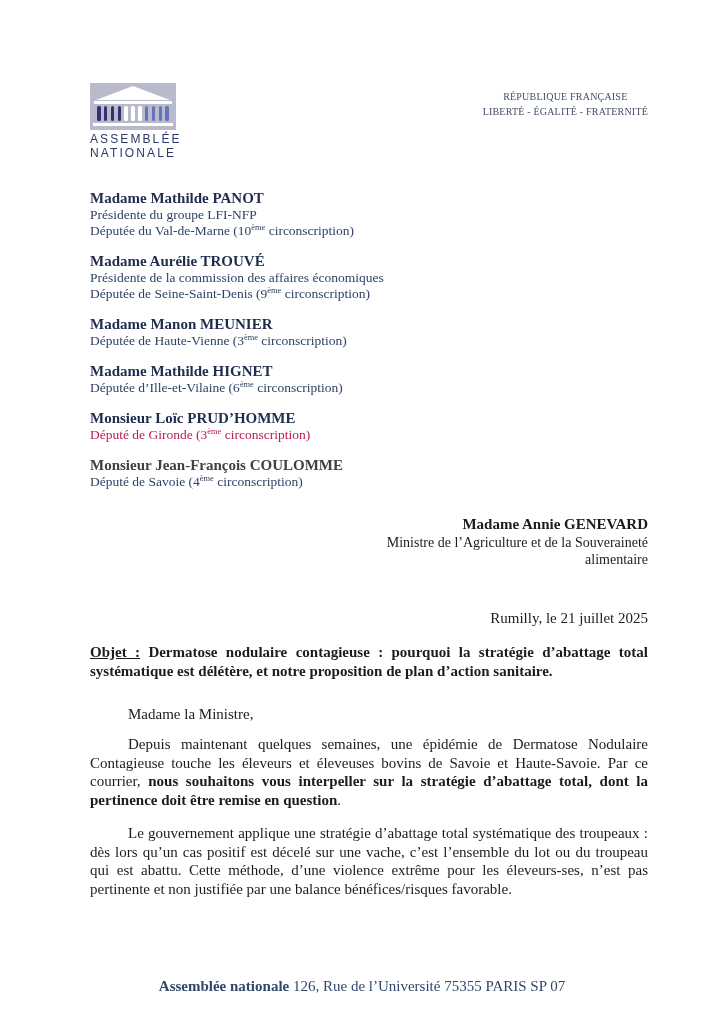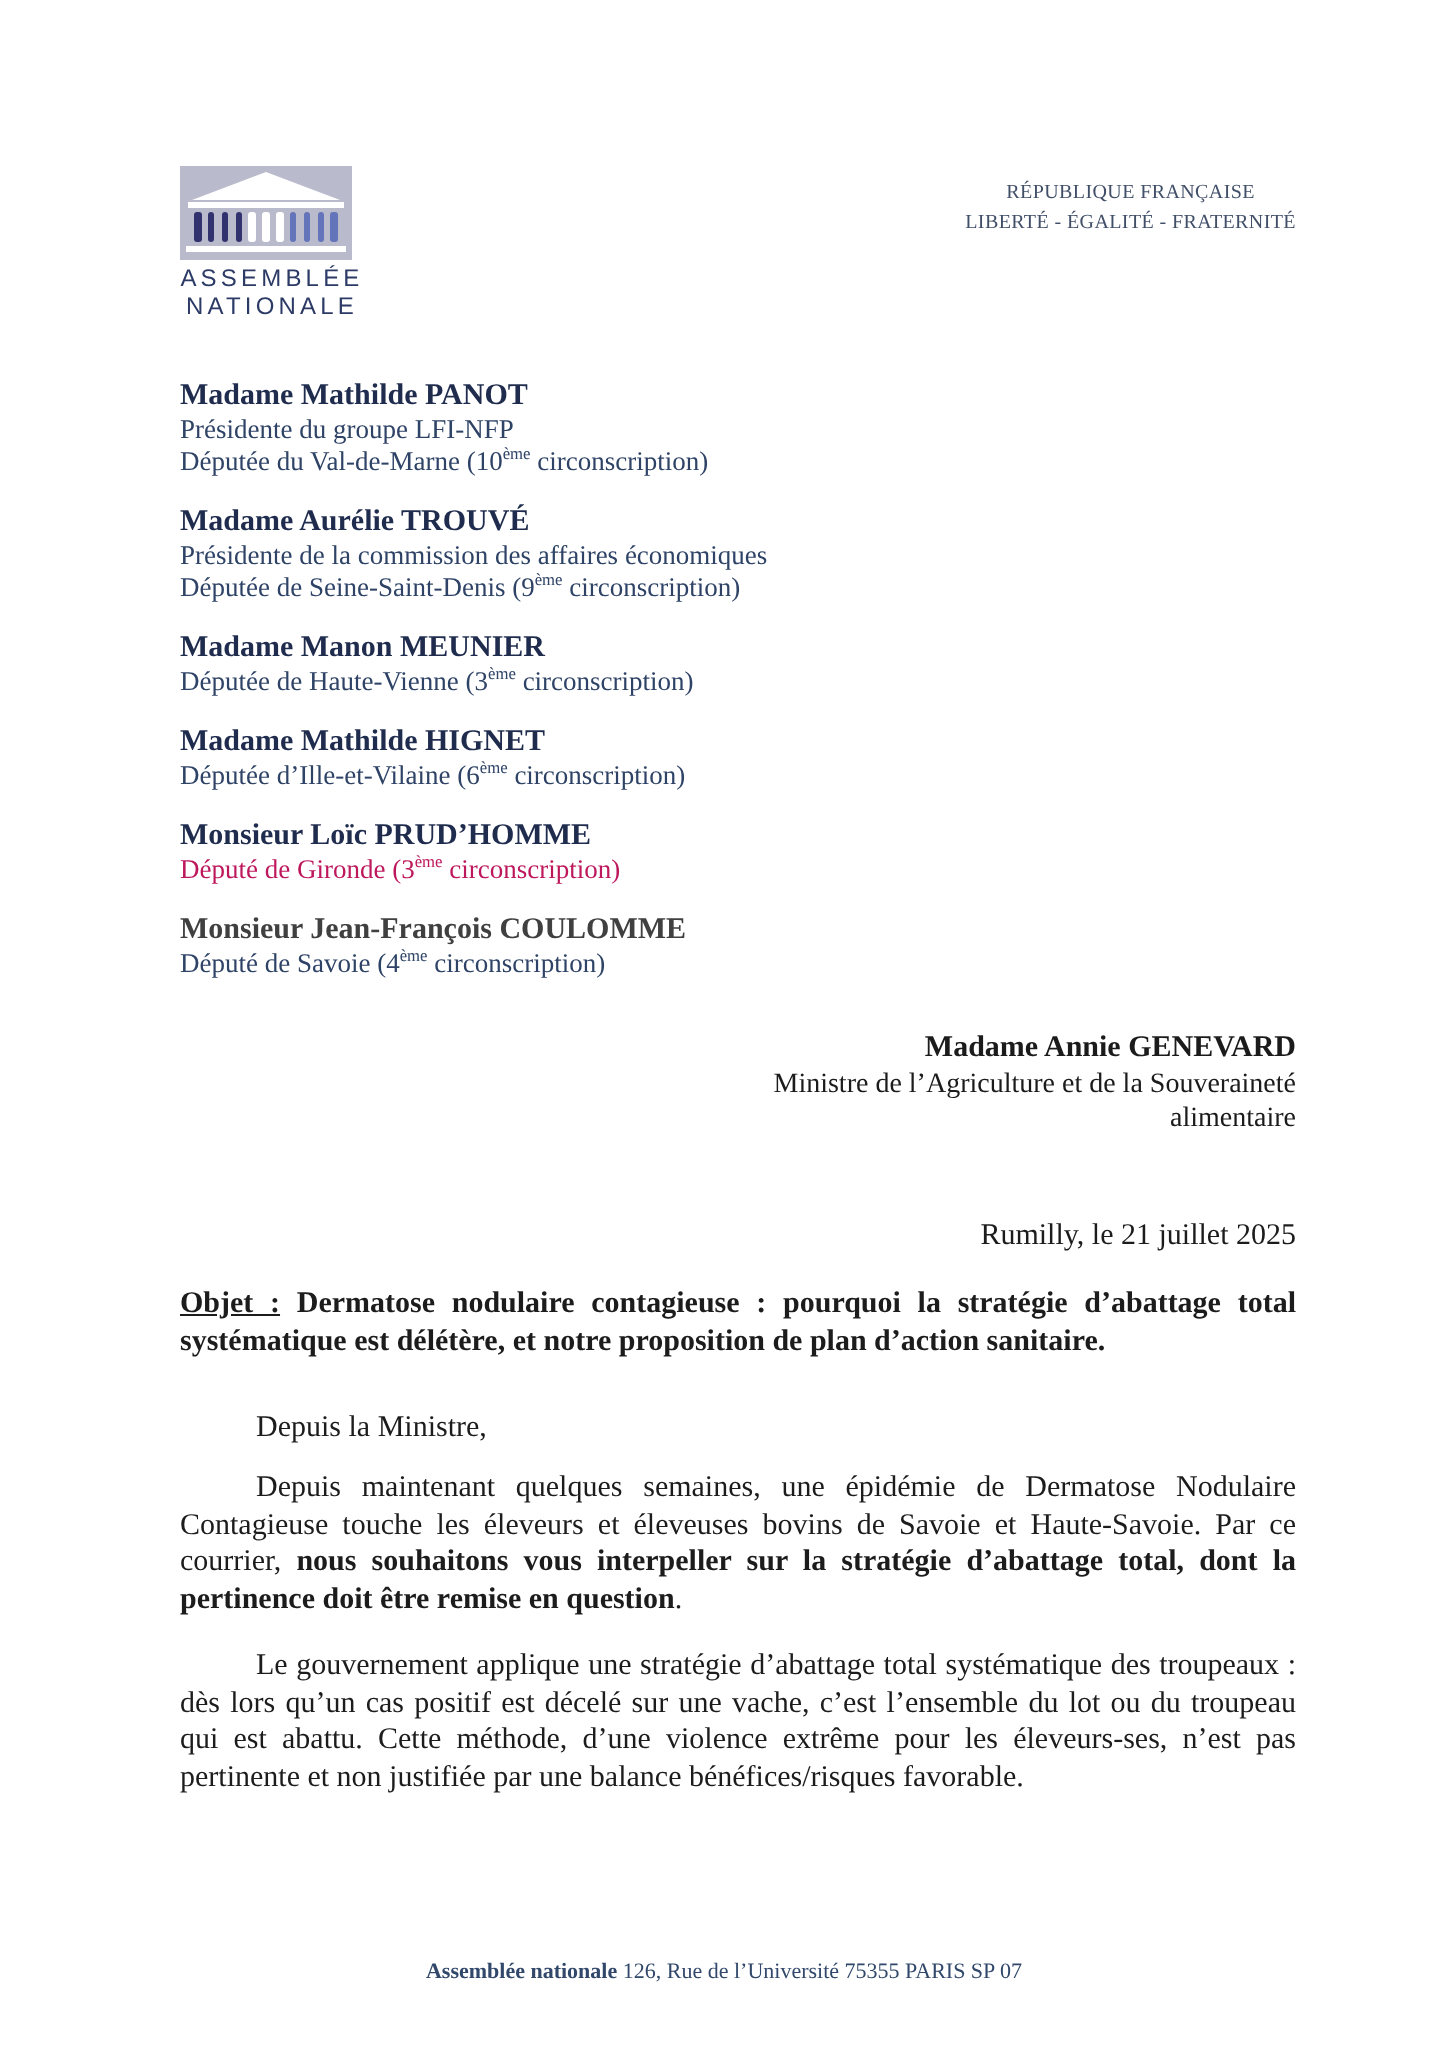--- a/index.html
+++ b/index.html
@@ -3,21 +3,21 @@
 <meta charset="utf-8">
 <style>
   html,body{margin:0;padding:0;background:#9a9a9a;}
   .page{
     width:724px;height:1024px;background:#ffffff;margin:0 auto;position:relative;
     box-sizing:border-box;padding:83px 76px 0 90px;
     font-family:"Liberation Serif", serif;color:#1c1c1c;overflow:hidden;
   }
   
   .hdr{display:flex;justify-content:space-between;align-items:flex-start;}
-  .logo{width:92px;text-align:center;}
+  .logo{width:92px;}
   .logo-emblem{width:86px;height:47px;position:relative;}
   .pediment{position:absolute;top:3px;left:50%;transform:translateX(-50%);
     width:0;height:0;border-left:37px solid transparent;border-right:37px solid transparent;
     border-bottom:14px solid #fff;}
   .architrave{position:absolute;top:18px;left:4px;right:4px;height:3px;background:#fff;}
   .cols{position:absolute;top:23px;left:7px;right:7px;height:15px;display:flex;justify-content:space-between;}
   .col{width:3.5px;height:15px;border-radius:1.5px;}
   .stylobate{position:absolute;top:40px;left:3px;right:3px;height:3px;background:#fff;}
   .wordmark{margin-top:3px;font-family:"Liberation Sans", sans-serif;font-size:12px;
     letter-spacing:2.1px;line-height:13.5px;white-space:nowrap;}
@@ -34,21 +34,21 @@
   .recipient-title{font-size:14px;line-height:17px;}
   .date-line{text-align:right;margin-top:41px;font-size:15px;line-height:18px;}
   
   .subject{margin-top:16px;font-size:15px;line-height:19px;text-align:justify;}
   .salutation{margin-top:24px;padding-left:38px;font-size:15px;line-height:18px;}
   .para{margin:12px 0 0 0;font-size:15px;line-height:18.5px;text-align:justify;text-indent:38px;}
   .para + .para{margin-top:15px;}
   .run.b{font-weight:bold;}
   .run.u{text-decoration:underline;}
   
-  .footer{position:absolute;left:0;right:0;bottom:30px;text-align:center;font-size:11px;line-height:16px;}
+  .footer{position:absolute;left:0;right:0;bottom:30px;text-align:center;font-size:15px;line-height:16px;}
 </style>
 </head>
 <body>
 
 <div class="page">
 
   <div class="hdr">
     <div class="logo">
       <div class="logo-emblem" style="background: rgb(185, 187, 205);">
         <div class="pediment" style="border-bottom-color: rgb(255, 255, 255);"></div>
@@ -111,21 +111,21 @@
   <div class="recipient">
     <div class="recipient-name">Madame Annie GENEVARD</div>
     <div class="recipient-title">Ministre de l’Agriculture et de la Souveraineté</div>
     <div class="recipient-title">alimentaire</div>
   </div>
 
   <div class="date-line">Rumilly, le 21 juillet 2025</div>
 
   <div class="subject"><span class="run b u">Objet :</span><span class="run b"> Dermatose nodulaire contagieuse : pourquoi la stratégie d’abattage total systématique est délétère, et notre proposition de plan d’action sanitaire.</span></div>
 
-  <div class="salutation">Depuis la Ministre,</div>
+  <div class="salutation">Madame la Ministre,</div>
 
   <div id="body-paragraphs">
       <p class="para"><span class="run">Depuis maintenant quelques semaines, une épidémie de Dermatose Nodulaire Contagieuse touche les éleveurs et éleveuses bovins de Savoie et Haute-Savoie. Par ce courrier, </span><span class="run b">nous souhaitons vous interpeller sur la stratégie d’abattage total, dont la pertinence doit être remise en question</span><span class="run">.</span></p>
       <p class="para"><span class="run">Le gouvernement applique une stratégie d’abattage total systématique des troupeaux : dès lors qu’un cas positif est décelé sur une vache, c’est l’ensemble du lot ou du troupeau qui est abattu. Cette méthode, d’une violence extrême pour les éleveurs-ses, n’est pas pertinente et non justifiée par une balance bénéfices/risques favorable.</span></p>
     </div>
 
   <div class="footer" style="color: rgb(49, 72, 107);"><span class="run b">Assemblée nationale</span><span class="run"> 126, Rue de l’Université 75355 PARIS SP 07</span></div>
 
 </div>
 

